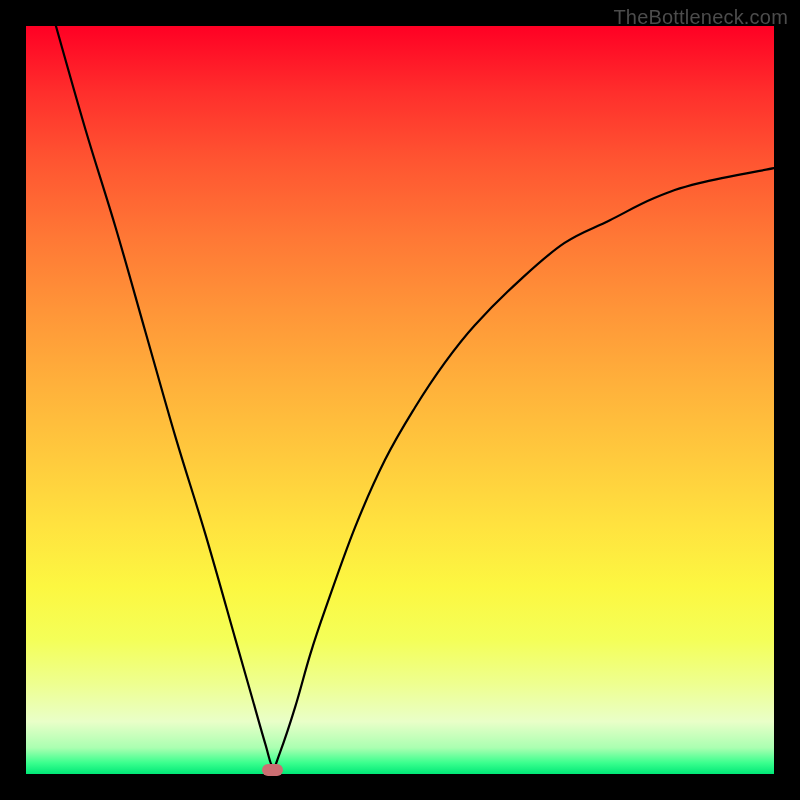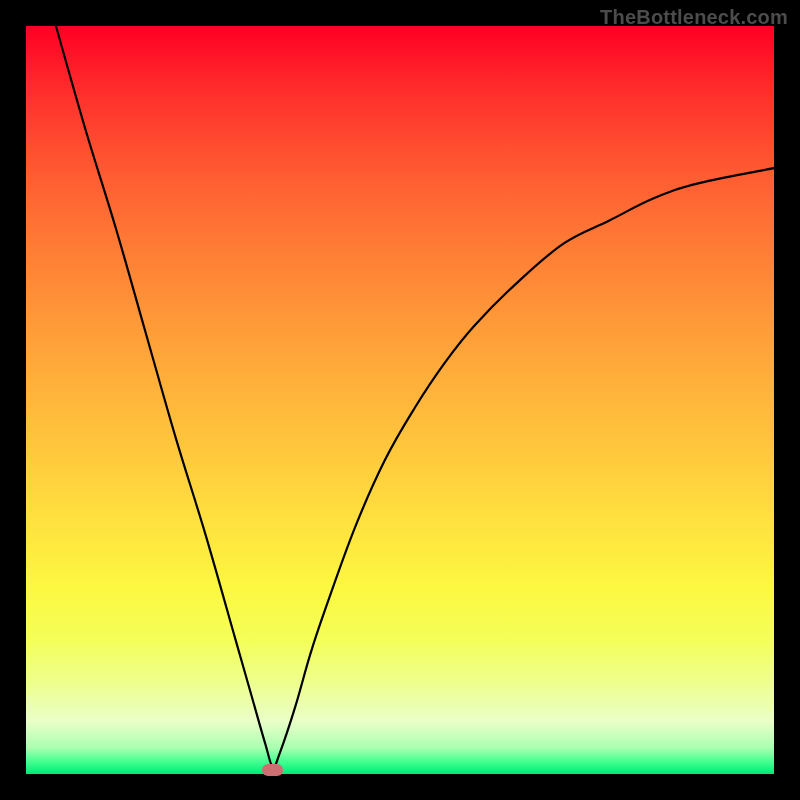--- a/index.html
+++ b/index.html
@@ -34,21 +34,21 @@
       #3bff8e 98.5%,
       #00e877 100%
     );
   }
   .watermark {
     position: absolute;
     top: 6px;
     right: 12px;
     color: #4c4c4c;
     font-size: 20px;
-    font-weight: 700;
+    font-weight: 400;
     letter-spacing: 0.2px;
     z-index: 10;
   }
   svg.curve {
     position: absolute;
     left: 0;
     top: 0;
     width: 748px;
     height: 748px;
     z-index: 5;

